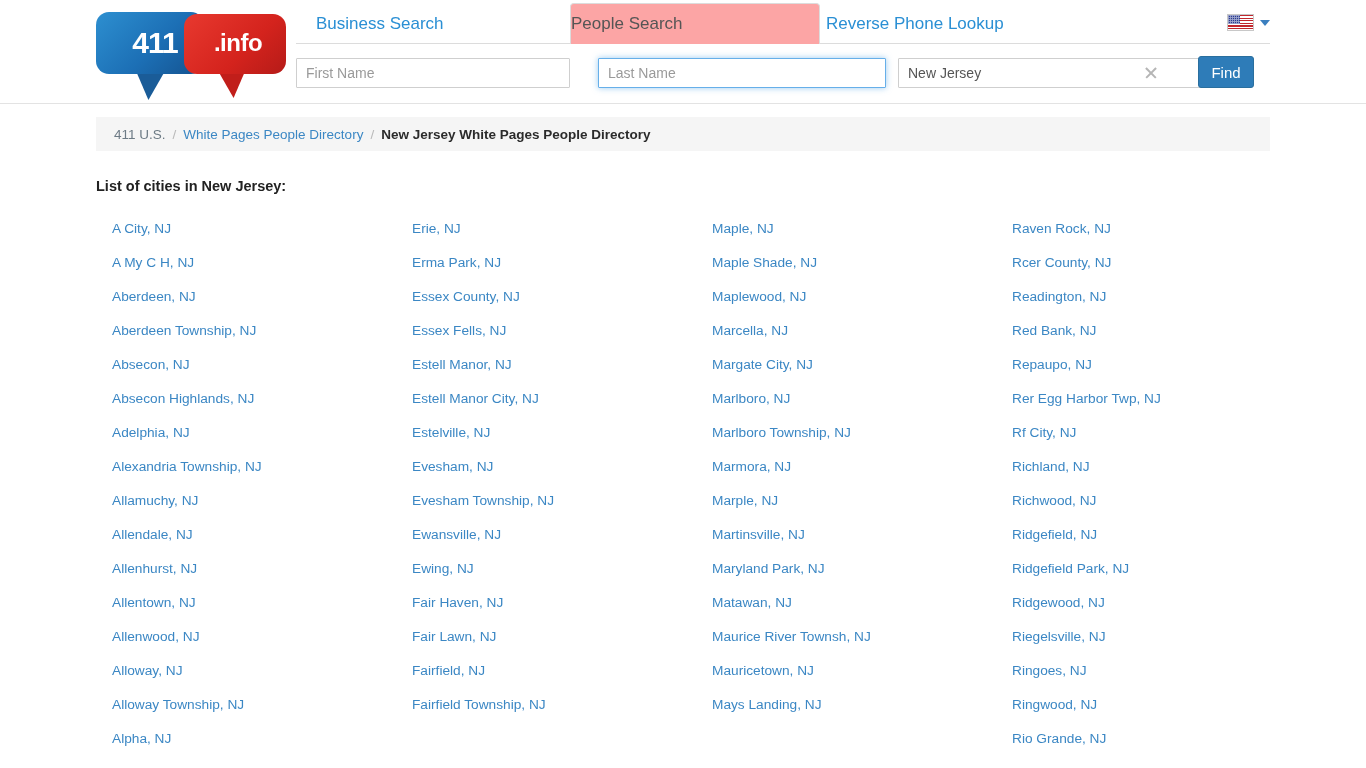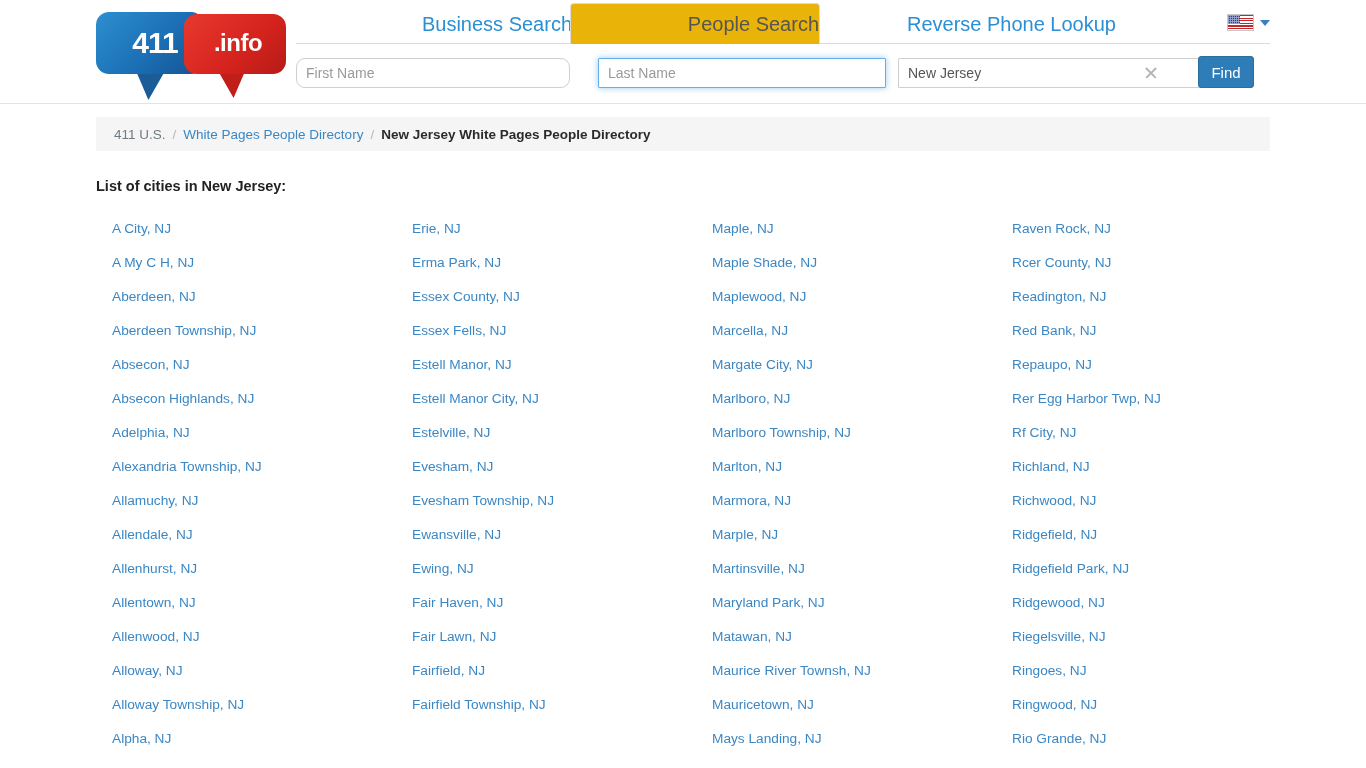--- a/index.html
+++ b/index.html
@@ -100,29 +100,29 @@
     position: absolute;
     right: 0; bottom: 0;
     width: 450px; height: 1px;
     background: #dcdcdc;
   }
   .tab {
     position: absolute;
     top: 4px;
     height: 41px;
     line-height: 40px;
-    text-align: right;
-    font-size: 20px;
+    text-align: left;
+    font-size: 17px;
     color: #2a8fd4;
     cursor: pointer;
   }
   .tab-business { left: 20px; width: 256px; }
   .tab-people {
     left: 274px; width: 250px;
-    background: #eab308;
+    background: #fca5a5;
     border: 1px solid #dcdcdc;
     border-bottom: none;
     border-radius: 4px 4px 0 0;
     color: #555555;
     height: 41px;
     top: 3px;
   }
   .tab-reverse { left: 530px; width: 290px; }
 
   
@@ -180,21 +180,21 @@
     border: 1px solid #cfcfcf;
     background: #ffffff;
     font-size: 14px;
     color: #555555;
     padding: 0 9px;
     font-family: "Liberation Sans", sans-serif;
     border-radius: 1px;
     outline: none;
   }
   .field::placeholder { color: #9a9a9a; }
-  .field-first { left: 0; width: 274px; border-radius: 9px; }
+  .field-first { left: 0; width: 274px; }
   .field-last {
     left: 302px; width: 288px;
     border: 1px solid #66afe9;
     box-shadow: 0 0 6px rgba(102,175,233,.65);
     caret-color: #333;
   }
   .field-location {
     left: 602px; width: 328px;
     padding-right: 42px;
   }
@@ -356,21 +356,20 @@
       <a class="city-link">Fairfield Township, NJ</a>
     </div>
   <div class="city-col">
       <a class="city-link">Maple, NJ</a>
       <a class="city-link">Maple Shade, NJ</a>
       <a class="city-link">Maplewood, NJ</a>
       <a class="city-link">Marcella, NJ</a>
       <a class="city-link">Margate City, NJ</a>
       <a class="city-link">Marlboro, NJ</a>
       <a class="city-link">Marlboro Township, NJ</a>
-      <a class="city-link">Marlton, NJ</a>
       <a class="city-link">Marmora, NJ</a>
       <a class="city-link">Marple, NJ</a>
       <a class="city-link">Martinsville, NJ</a>
       <a class="city-link">Maryland Park, NJ</a>
       <a class="city-link">Matawan, NJ</a>
       <a class="city-link">Maurice River Townsh, NJ</a>
       <a class="city-link">Mauricetown, NJ</a>
       <a class="city-link">Mays Landing, NJ</a>
     </div>
   <div class="city-col">

